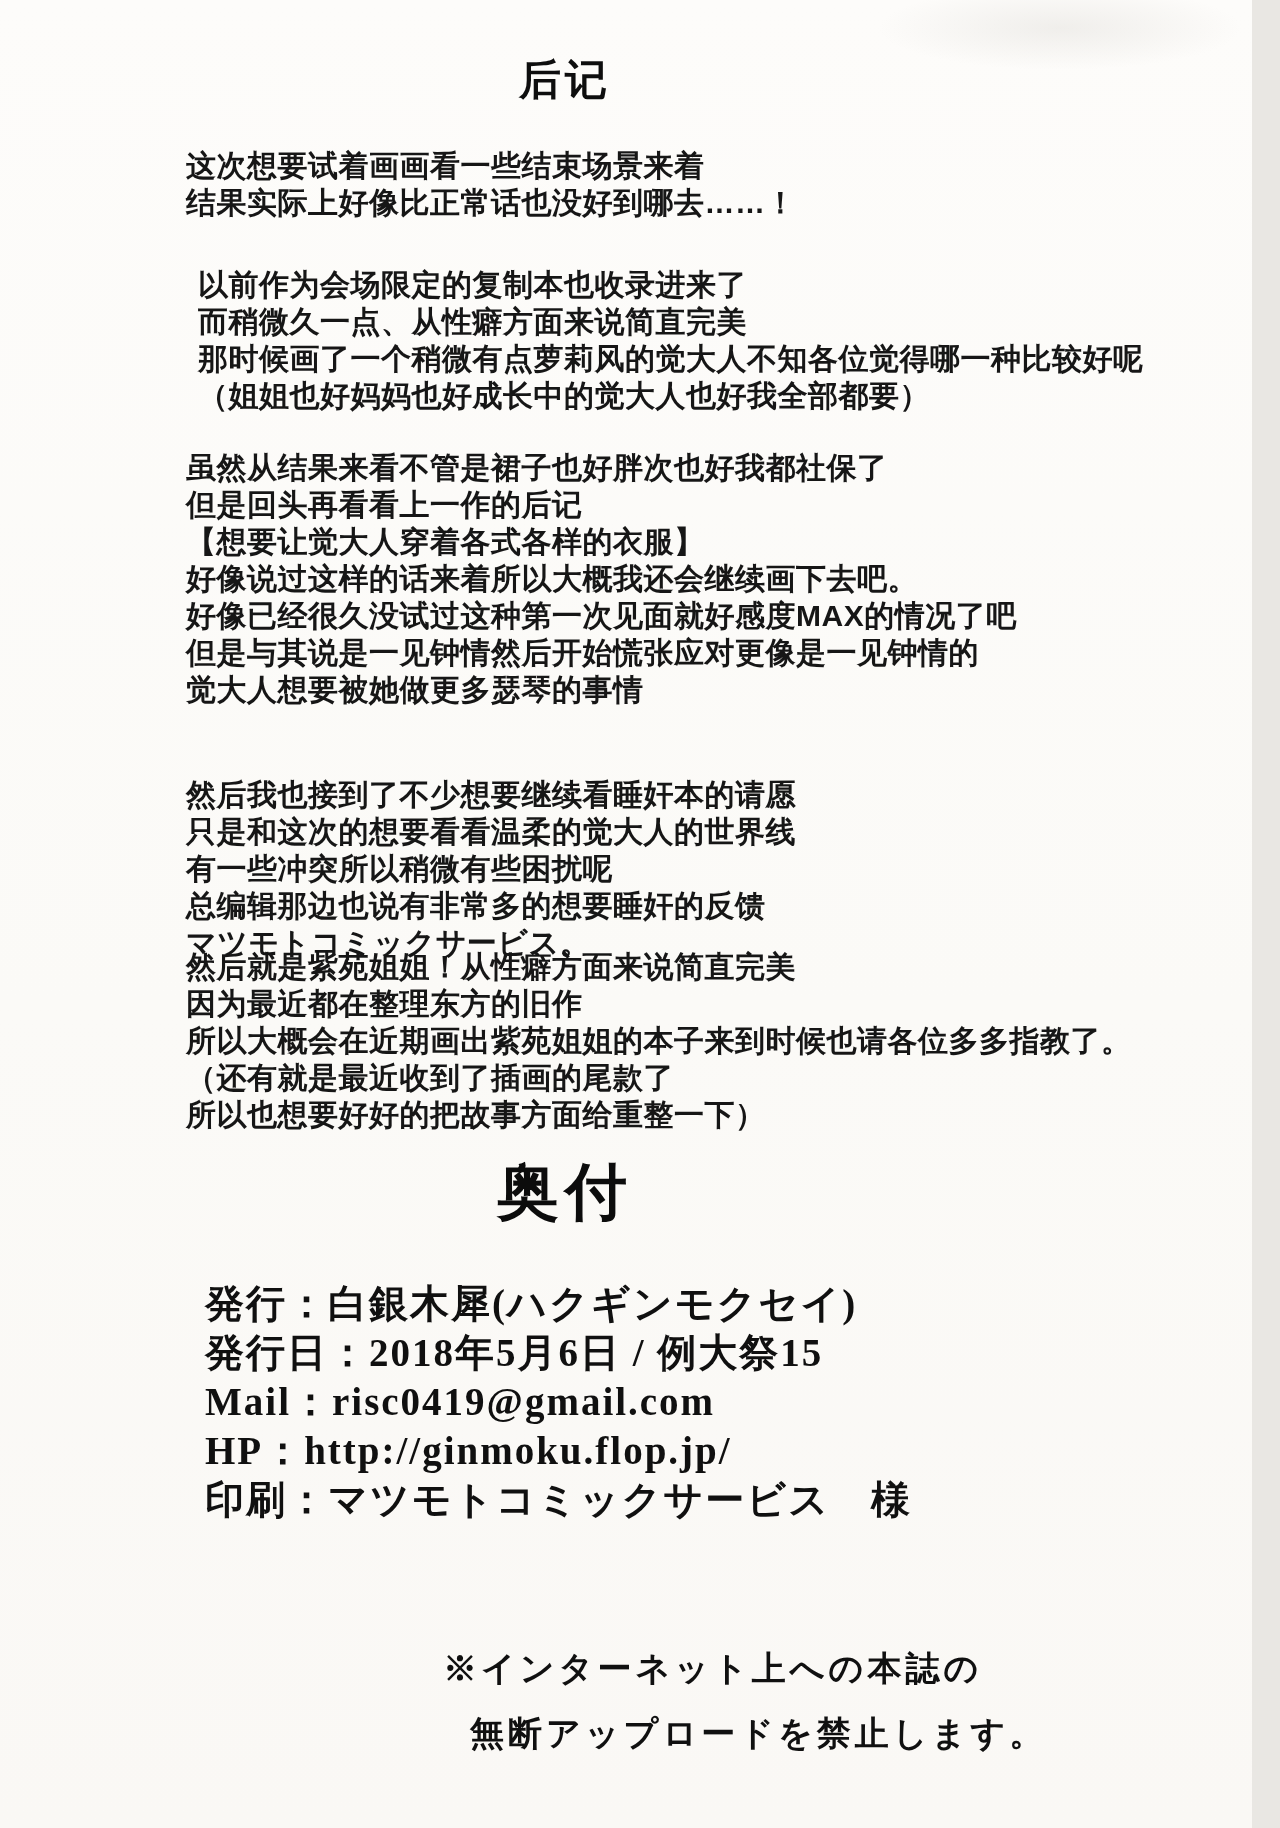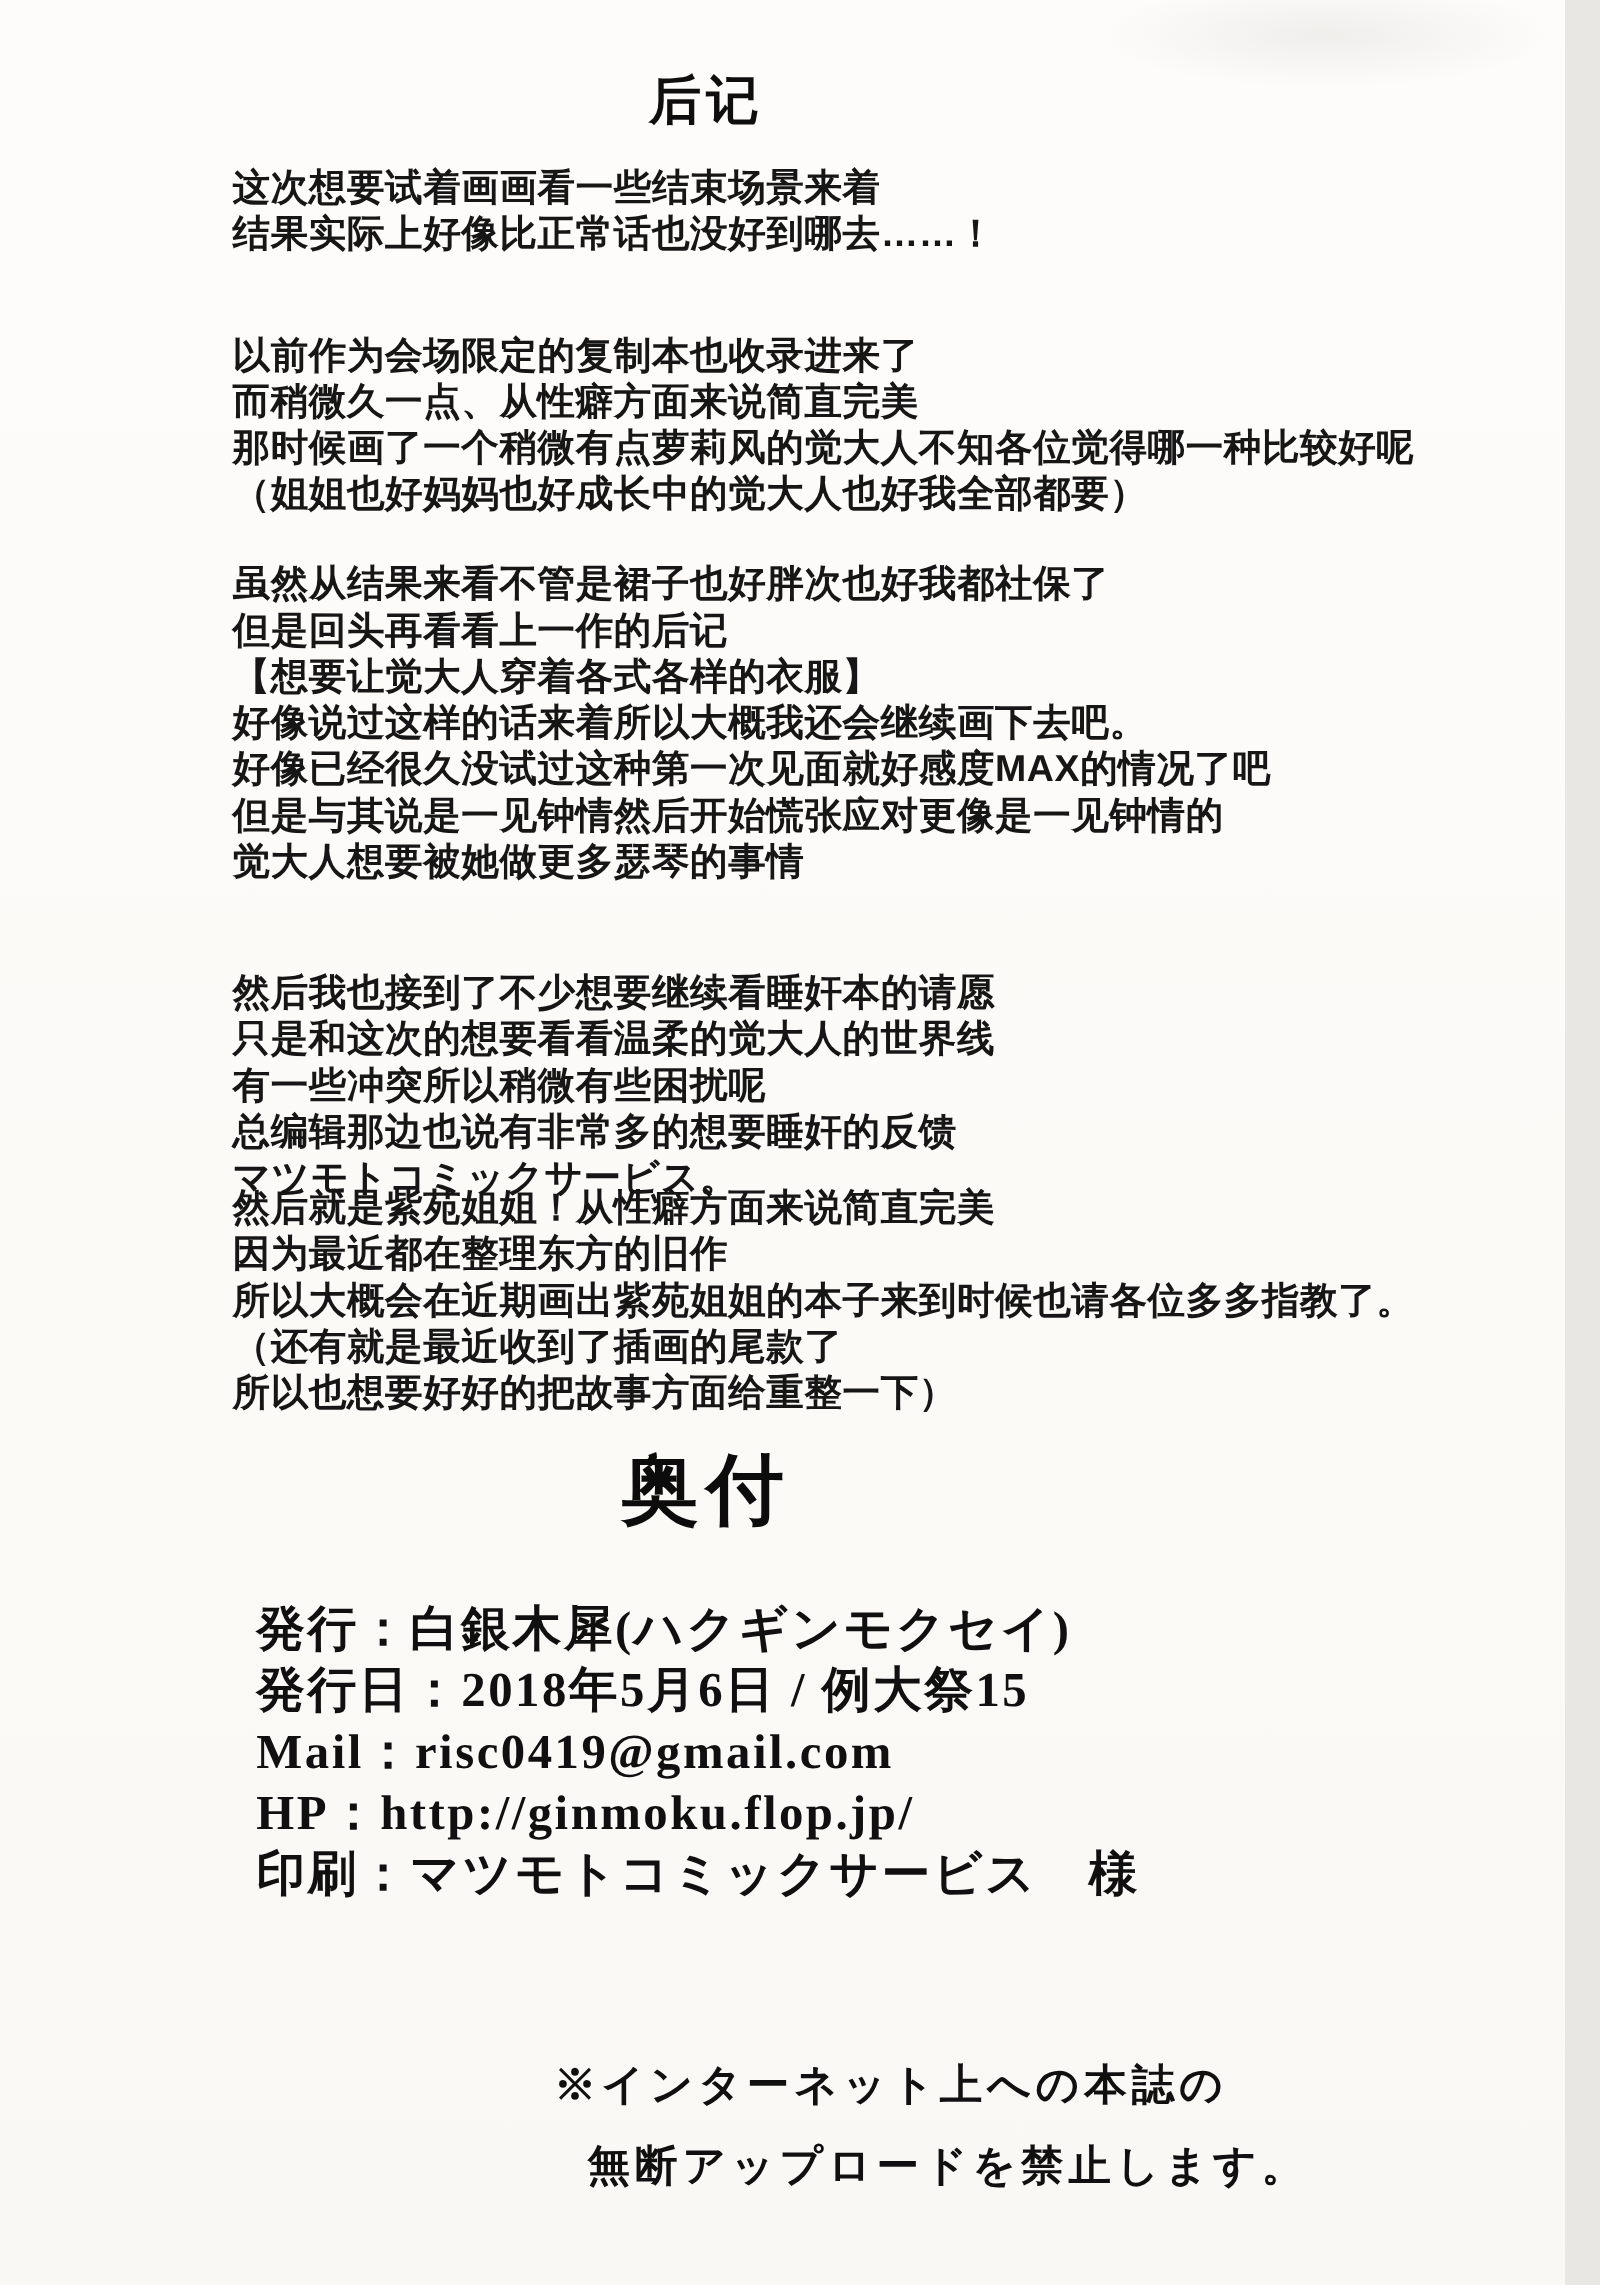--- a/index.html
+++ b/index.html
@@ -35,22 +35,22 @@
     position: absolute;
     left: 186px;
     width: 1060px;
     font-size: 30px;
     font-weight: 700;
     line-height: 37px;
     letter-spacing: 0.5px;
     color: #161616;
   }
   .para .line { display: block; white-space: nowrap; }
-  .p0 { top: 132px; }
-  .p1 { top: 266px; }
+  .p0 { top: 147px; }
+  .p1 { top: 266px; margin-left: 12px; }
   .p2 { top: 449px; }
   .p3 { top: 740px; margin-top: 36px; }
   .p4 { top: 948px; }
 
   
   .colophon-title {
     position: absolute;
     top: 1150px;
     left: 0;
     width: 1130px;

